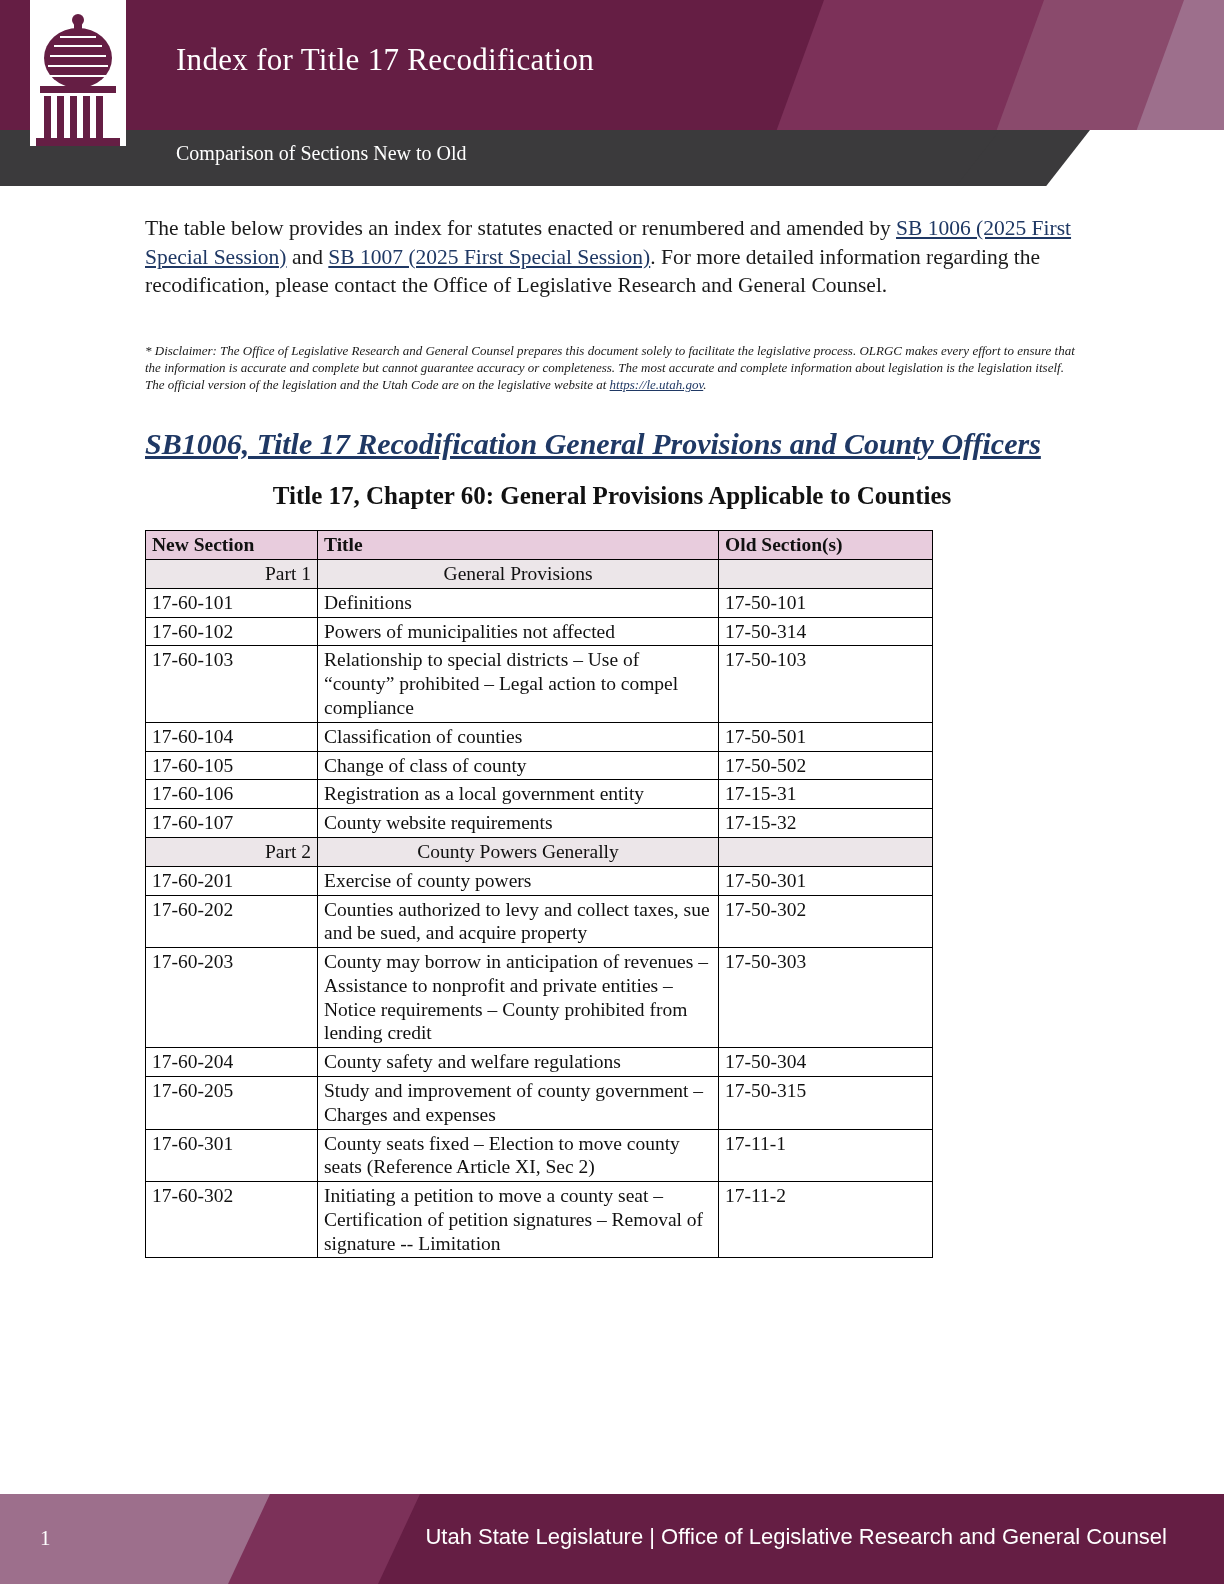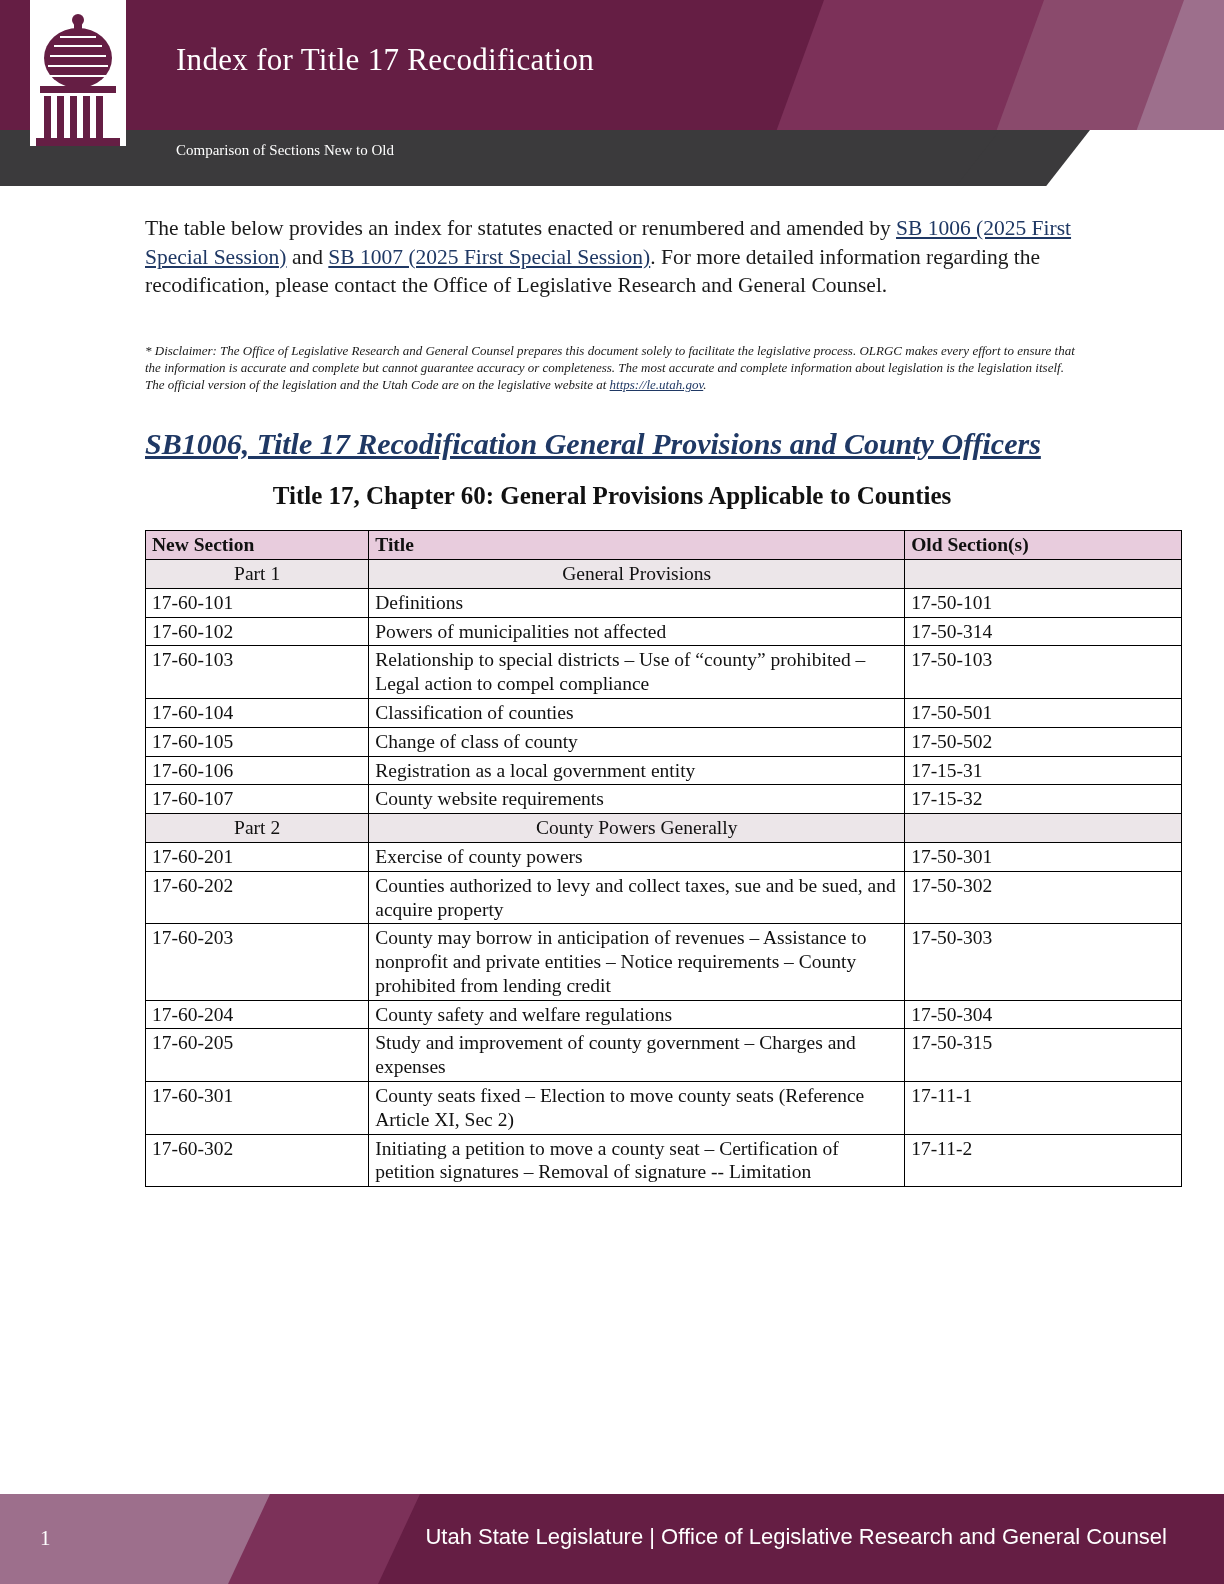--- a/index.html
+++ b/index.html
@@ -68,21 +68,21 @@
     position: absolute;
     left: 176px; top: 42px;
     color: #ffffff;
     font-size: 31px;
     letter-spacing: .3px;
   }
   .hdr-subtitle {
     position: absolute;
     left: 176px; top: 142px;
     color: #ffffff;
-    font-size: 15px;
+    font-size: 20px;
   }
   
   .logo-box {
     position: absolute;
     left: 30px; top: 0px;
     width: 96px; height: 146px;
     background: #ffffff;
   }
   .logo-svg { position:absolute; left: 30px; top: 6px; }
 
@@ -124,21 +124,21 @@
     font-weight: bold;
     text-align: center;
     line-height: 1.3;
     color: #111;
   }
 
   
   table.idx {
     margin: 18px 145px 0 145px;
     border-collapse: collapse;
-    width: 1037px;
+    width: 788px;
     font-size: 19.5px;
     color: #111;
   }
   table.idx th, table.idx td {
     border: 1px solid #000;
     padding: 2px 6px;
     vertical-align: top;
     line-height: 1.22;
   }
   table.idx thead th {
@@ -146,21 +146,21 @@
     font-weight: bold;
     text-align: left;
   }
   .col-new  { width: 200px; }
   .col-title{ width: 480px; }
   .col-old  { width: 248px; }
   tr.part td {
     background: #ece6e9;
   }
   td.part-label {
-    text-align: center;
+    text-align: right;
   }
   td.part-name {
     text-align: center;
   }
 
   
   .footer {
     position: absolute;
     left: 0; top: 1494px;
     width: 1224px; height: 90px;

